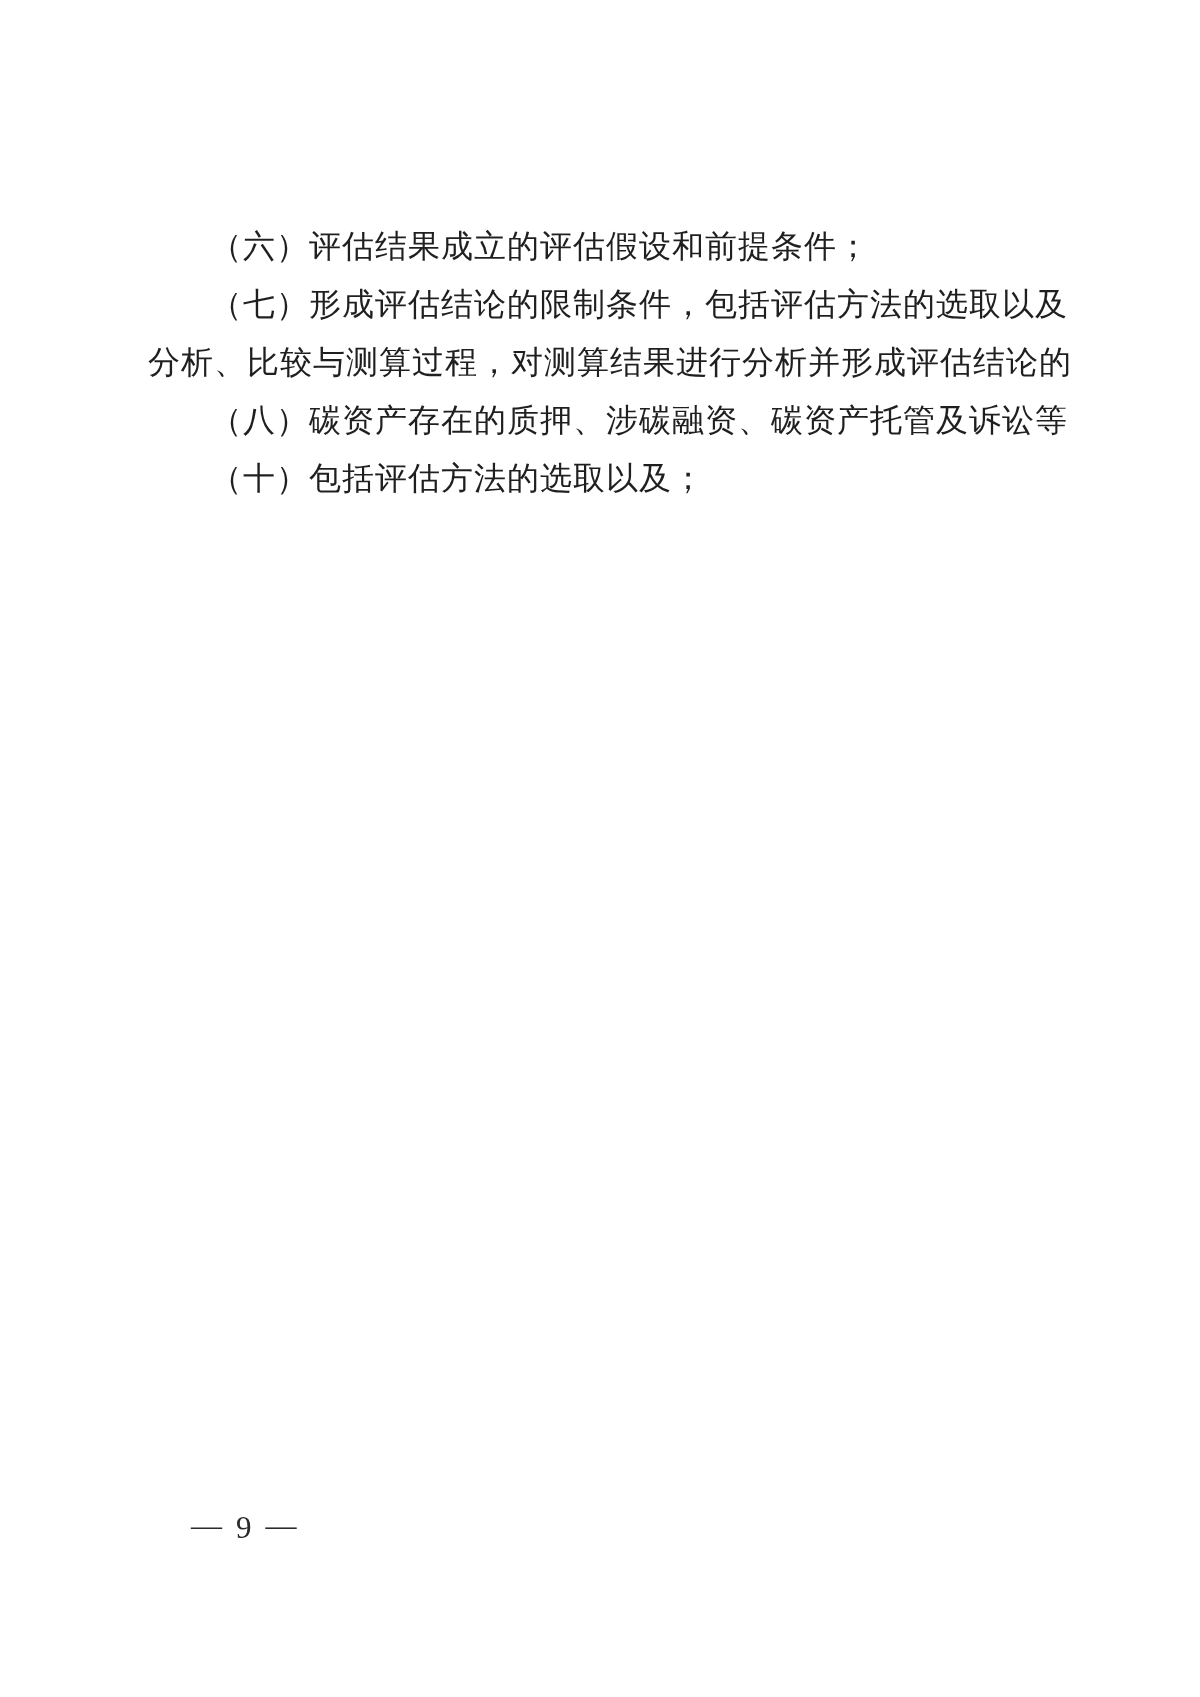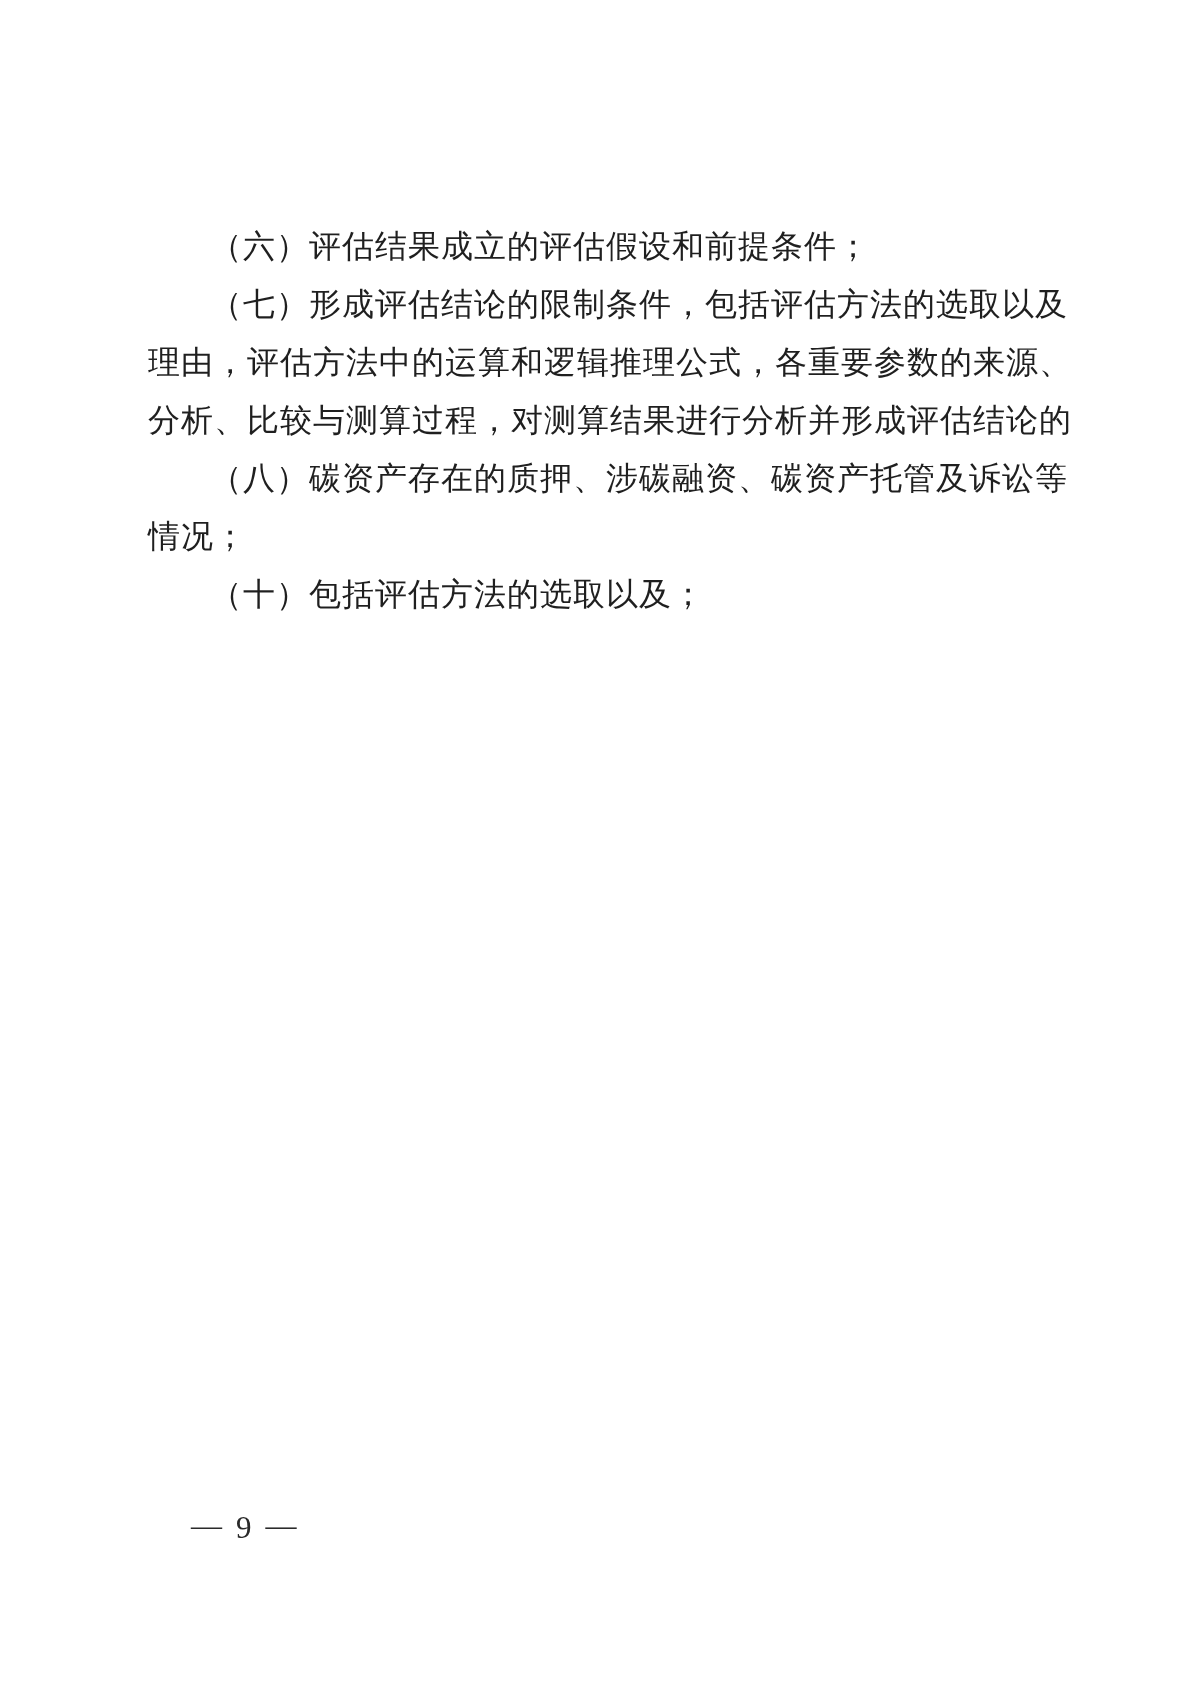--- a/index.html
+++ b/index.html
@@ -57,25 +57,23 @@
 </style>
 </head>
 <body>
 
 <div class="page">
 
   <div class="doc-body">
     <p class="line indent">（六）评估结果成立的评估假设和前提条件；</p>
 
     <p class="line indent">（七）形成评估结论的限制条件，包括评估方法的选取以及</p>
-    <p class="line">理由，评估方法中的运算和逻辑推理公式，各重要参数的来源、</p>
     <p class="line">分析、比较与测算过程，对测算结果进行分析并形成评估结论的</p>
 
     <p class="line indent">（八）碳资产存在的质押、涉碳融资、碳资产托管及诉讼等</p>
-    <p class="line">情况；</p>
 
 
     <p class="line indent">（十）包括评估方法的选取以及；</p>
 
 
     <p class="line blank"></p>
 
   </div>
 
   <div class="page-footer">

